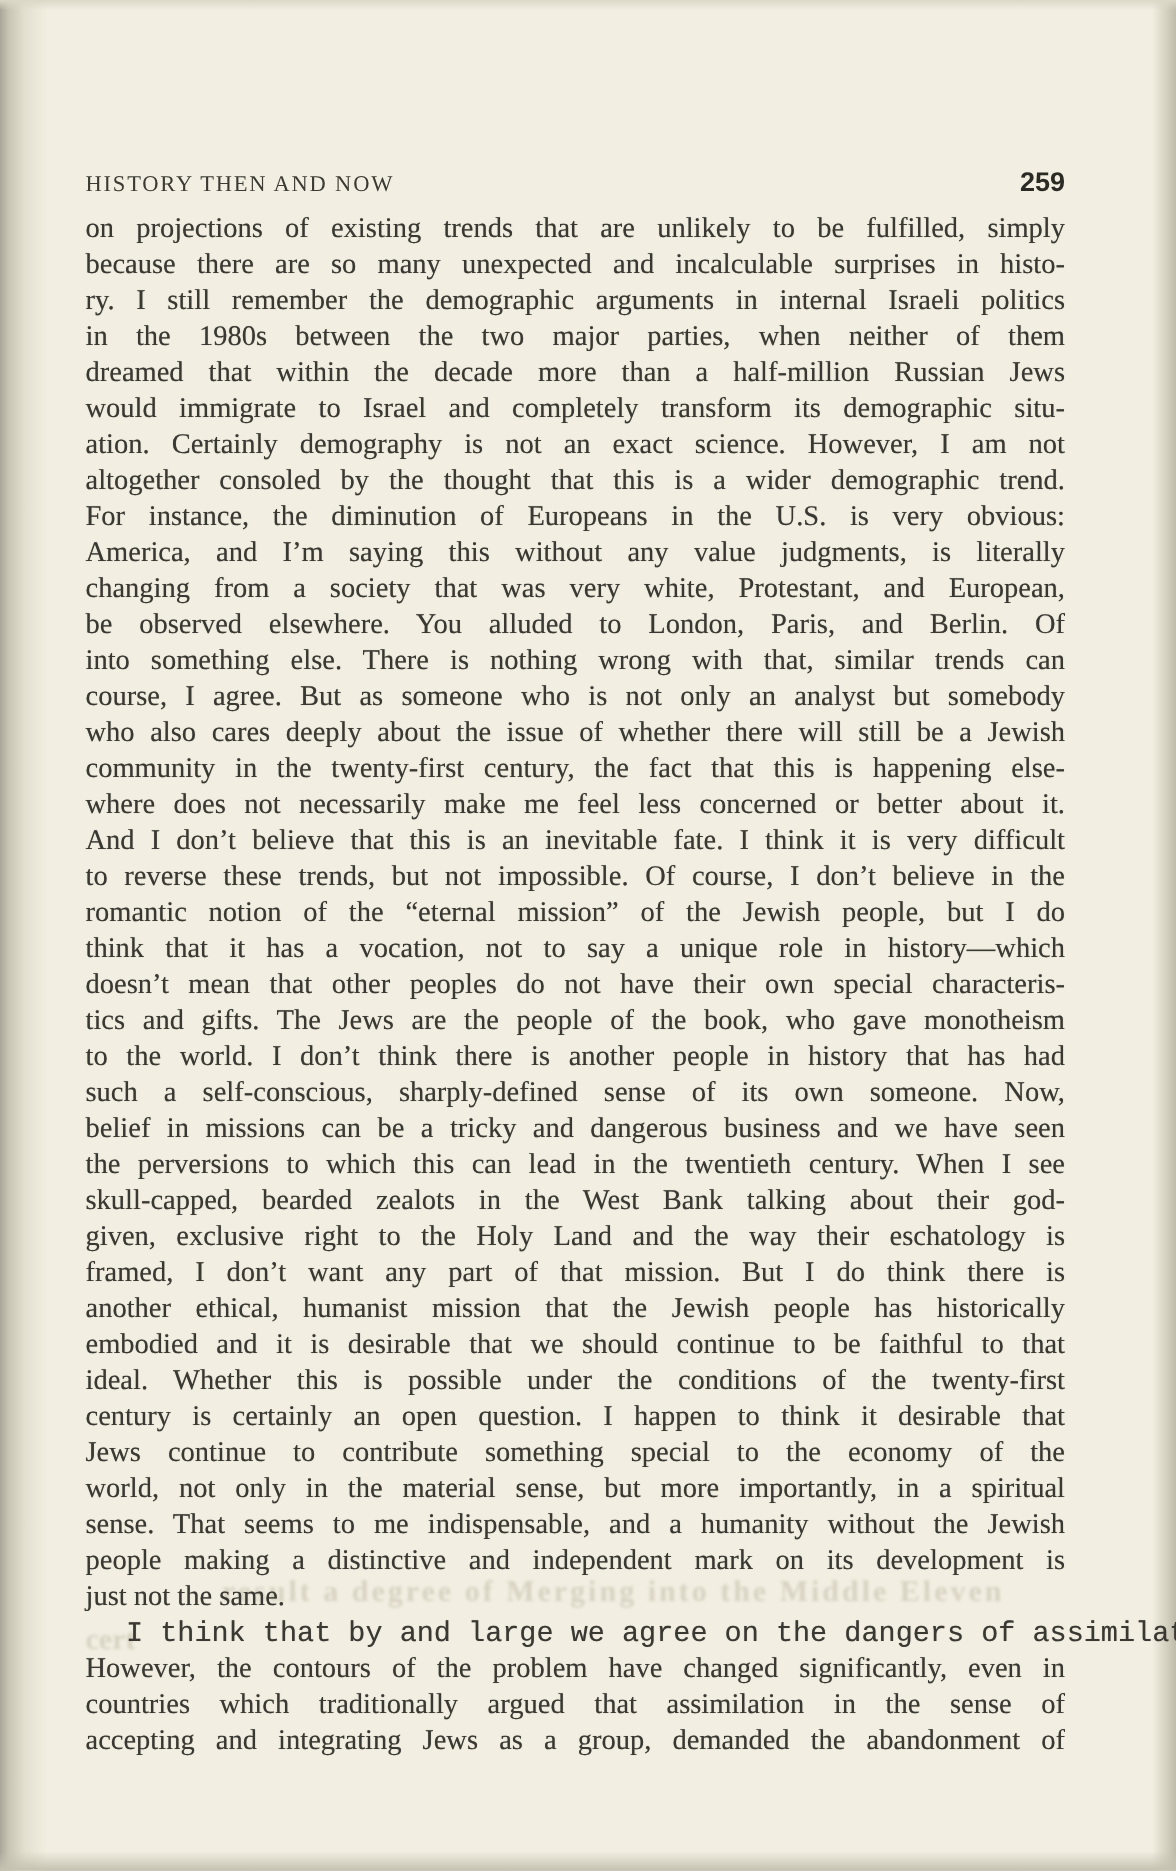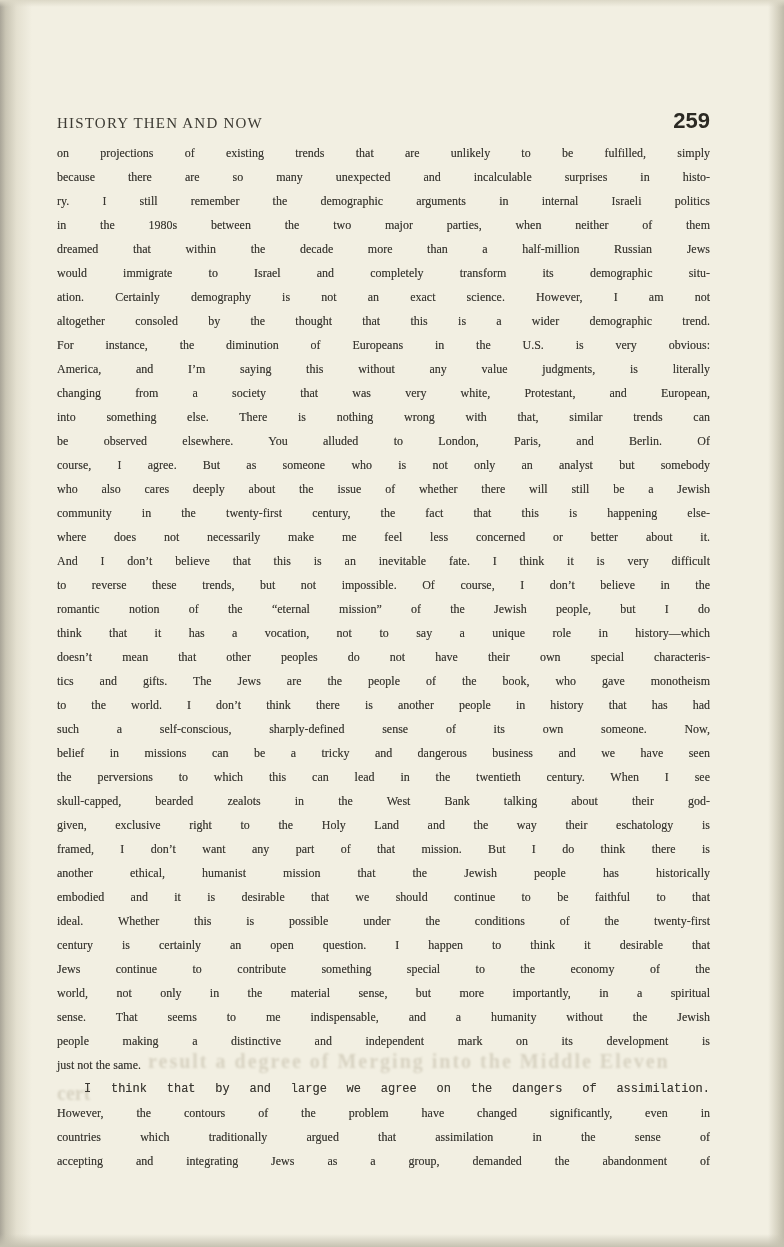--- a/index.html
+++ b/index.html
@@ -28,26 +28,26 @@
 
   .running-header {
     position: absolute; left: 57px; top: 80px; width: 653px;
     display: flex; justify-content: space-between; align-items: baseline;
   }
   .running-header .title {
     font-size: 15px; letter-spacing: 1.2px; color: #3c3a33; margin-top: 35px;
   }
   .running-header .pagenum {
     font-family: "Liberation Sans", "DejaVu Sans", sans-serif;
-    font-weight: 700; font-size: 22px; color: #2c2a24;
+    font-weight: 700; font-size: 18px; color: #2c2a24;
   }
 
   .body-text {
     position: absolute; left: 57px; top: 141px; width: 653px;
-    font-size: 12px; color: #3a3832;
+    font-size: 19px; color: #3a3832;
     text-shadow: 0 0 0.5px rgba(58,56,50,0.55);
   }
   .line {
     height: 24px; line-height: 24px;
     text-align: justify;
     text-align-last: justify;
     white-space: nowrap; 
   }
   .line.no-just { text-align-last: left; }
   .line.indent  { text-indent: 27px; font-family: Liberation Mono, monospace; }
@@ -89,22 +89,22 @@
       <div class="line">because there are so many unexpected and incalculable surprises in histo-</div>
       <div class="line">ry. I still remember the demographic arguments in internal Israeli politics</div>
       <div class="line">in the 1980s between the two major parties, when neither of them</div>
       <div class="line">dreamed that within the decade more than a half-million Russian Jews</div>
       <div class="line">would immigrate to Israel and completely transform its demographic situ-</div>
       <div class="line">ation. Certainly demography is not an exact science. However, I am not</div>
       <div class="line">altogether consoled by the thought that this is a wider demographic trend.</div>
       <div class="line">For instance, the diminution of Europeans in the U.S. is very obvious:</div>
       <div class="line">America, and I’m saying this without any value judgments, is literally</div>
       <div class="line">changing from a society that was very white, Protestant, and European,</div>
+      <div class="line">be observed elsewhere. You alluded to London, Paris, and Berlin. Of</div>
       <div class="line">into something else. There is nothing wrong with that, similar trends can</div>
-      <div class="line">be observed elsewhere. You alluded to London, Paris, and Berlin. Of</div>
       <div class="line">course, I agree. But as someone who is not only an analyst but somebody</div>
       <div class="line">who also cares deeply about the issue of whether there will still be a Jewish</div>
       <div class="line">community in the twenty-first century, the fact that this is happening else-</div>
       <div class="line">where does not necessarily make me feel less concerned or better about it.</div>
       <div class="line">And I don’t believe that this is an inevitable fate. I think it is very difficult</div>
       <div class="line">to reverse these trends, but not impossible. Of course, I don’t believe in the</div>
       <div class="line">romantic notion of the “eternal mission” of the Jewish people, but I do</div>
       <div class="line">think that it has a vocation, not to say a unique role in history—which</div>
       <div class="line">doesn’t mean that other peoples do not have their own special characteris-</div>
       <div class="line">tics and gifts. The Jews are the people of the book, who gave monotheism</div>

